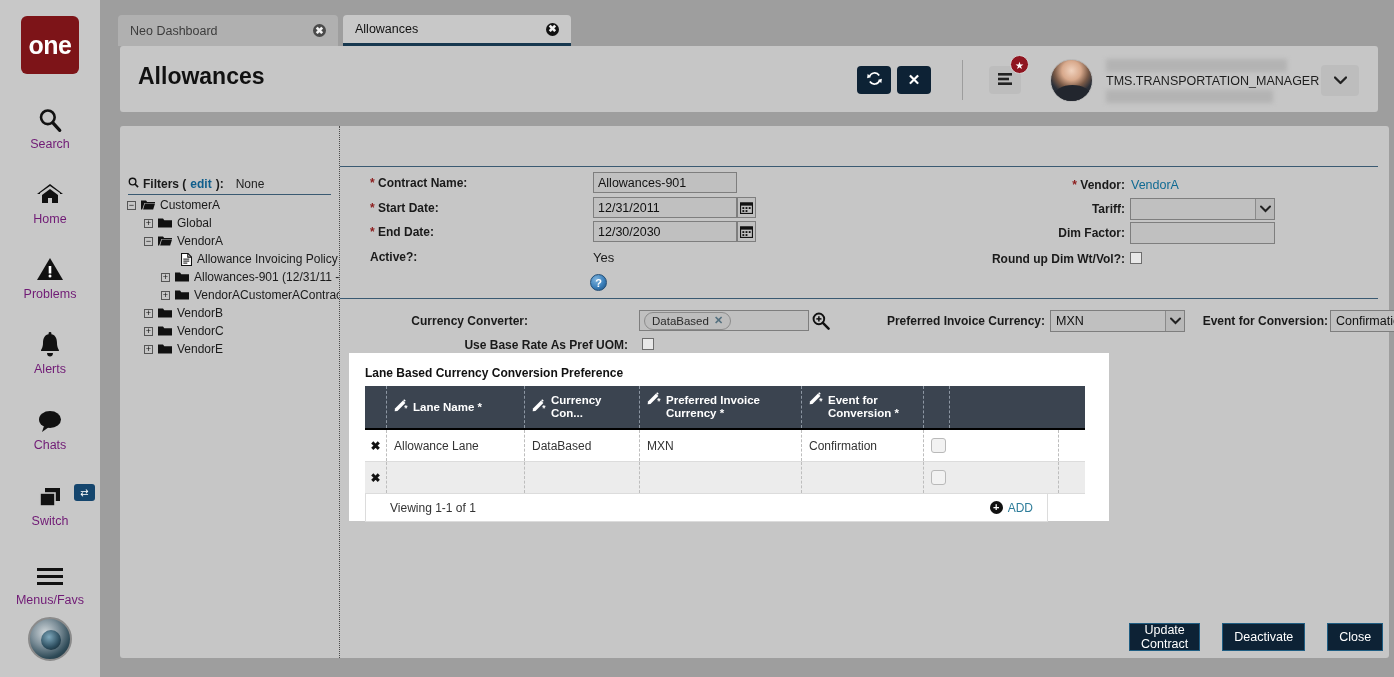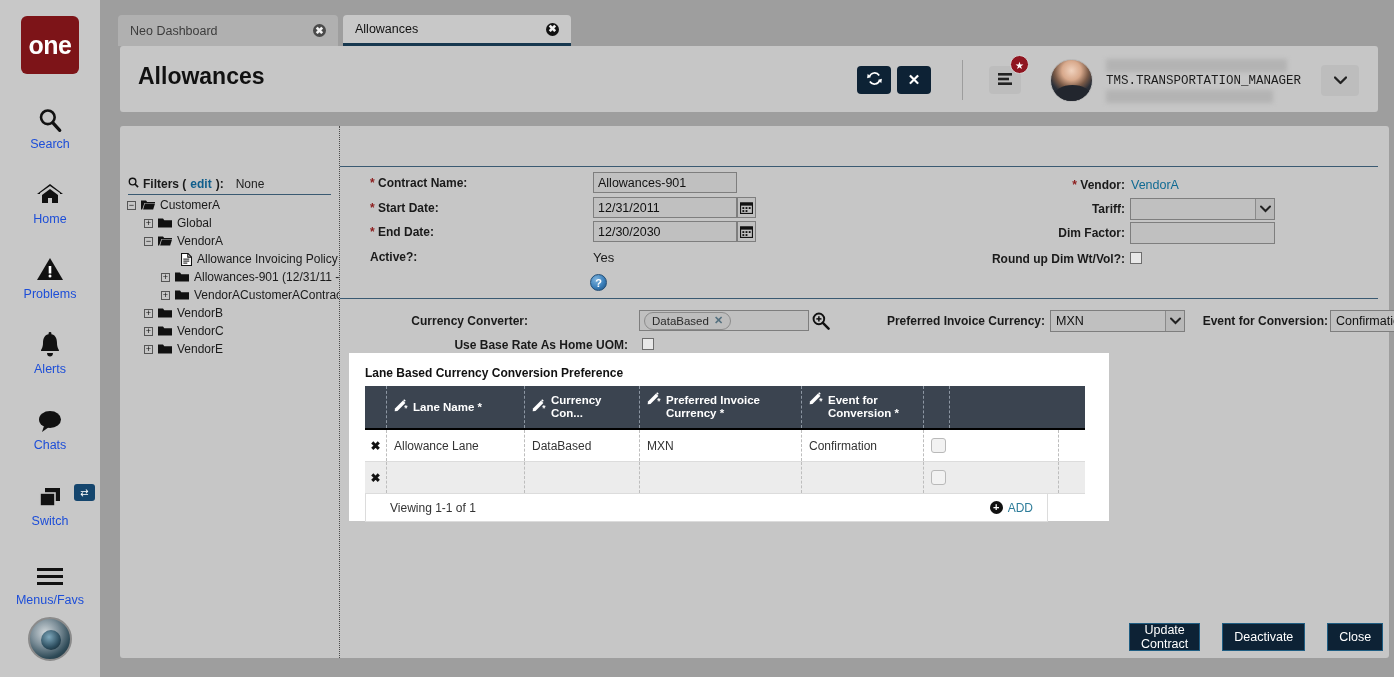--- a/index.html
+++ b/index.html
@@ -16,21 +16,21 @@
     background:#c8c8c8;
   }
   #logo{
     position:absolute;left:21px;top:16px;width:58px;height:58px;
     background:#7d1418;border-radius:6px;
     display:flex;align-items:center;justify-content:center;
   }
   #logo span{color:#fff;font-size:25px;font-weight:bold;letter-spacing:-0.5px;line-height:1;}
   .rail-item{
     position:absolute;left:0;width:100px;text-align:center;
-    color:#1d4ed8;
+    color:#701a75;
   }
   .rail-item .ri-ico{display:block;height:34px;line-height:34px;}
   .rail-item .ri-ico svg{vertical-align:middle;}
   .rail-item .ri-lbl{display:block;font-size:12.5px;line-height:14px;margin-top:1px;}
   #switch-badge{
     position:absolute;left:74px;top:484px;width:21px;height:17px;border-radius:3px;
     background:#14456d;color:#fff;font-size:10px;text-align:center;line-height:17px;
   }
   #avatar-rail{
     position:absolute;left:28px;top:617px;width:44px;height:44px;border-radius:50%;
@@ -83,21 +83,21 @@
   #hdr-avatar{
     position:absolute;left:930px;top:13px;width:43px;height:43px;border-radius:50%;
     background:radial-gradient(circle at 50% 26%, #f0d2be 0%, #d8a98c 26%, #7a5a47 46%, #2a2f38 64%, #1a1d24 100%);
     border:1px solid #b9b9b9;box-sizing:border-box;overflow:hidden;
   }
   #hdr-avatar::after{
     content:"";position:absolute;left:3px;top:25px;width:37px;height:22px;border-radius:50% 50% 0 0;
     background:#22262e;
   }
   #hdr-user{
-    position:absolute;left:986px;top:13px;width:196px;height:43px;font-family:Liberation Mono, monospace;
+    position:absolute;left:986px;top:13px;width:196px;height:43px;
   }
   #hdr-user .blur-bar{position:absolute;left:0;width:181px;height:13px;background:#b3b3b3;filter:blur(2px);}
   #hdr-user .blur-top{top:0;}
   #hdr-user .blur-bot{top:31px;width:167px;}
   #hdr-user .uname{position:absolute;left:0;top:15px;font-size:12.5px;color:#1d1d1d;white-space:nowrap;}
   #hdr-caret{
     position:absolute;left:1201px;top:19px;width:38px;height:31px;border-radius:4px;background:#bdbdbd;
     display:flex;align-items:center;justify-content:center;font-size:13px;color:#222;
   }
   
@@ -556,21 +556,21 @@
     <span style="position:absolute;left:471px;top:185px;">
       <svg width="19" height="19" viewBox="0 0 20 20">
           <circle cx="8.3" cy="8.3" r="5.6" fill="none" stroke="#111" stroke-width="2"></circle>
           <line x1="12.5" y1="12.5" x2="18.5" y2="18.5" stroke="#111" stroke-width="2.6" stroke-linecap="round"></line>
           <line x1="5.6" y1="8.3" x2="11" y2="8.3" stroke="#111" stroke-width="1.6"></line>
           <line x1="8.3" y1="5.6" x2="8.3" y2="11" stroke="#111" stroke-width="1.6"></line>
         </svg>
     </span>
 
     <div class="frow" style="left:32px;top:212px;width:256px;">
-      <span class="flabel" style="display:block;">Use Base Rate As Home UOM:</span>
+      <span class="flabel" style="display:block;">Use Base Rate As Pref UOM:</span>
     </div>
     <span class="cbox" style="position:absolute;left:302px;top:212px;"></span>
 
     <div class="frow" style="left:540px;top:188px;width:165px;">
       <span class="flabel" style="display:block;">Preferred Invoice Currency:</span>
     </div>
     <div class="fselect" style="position:absolute;left:710px;top:184px;width:135px;">
       <span>MXN</span>
       <span class="caret">
         <svg width="11" height="8" viewBox="0 0 11 8">

